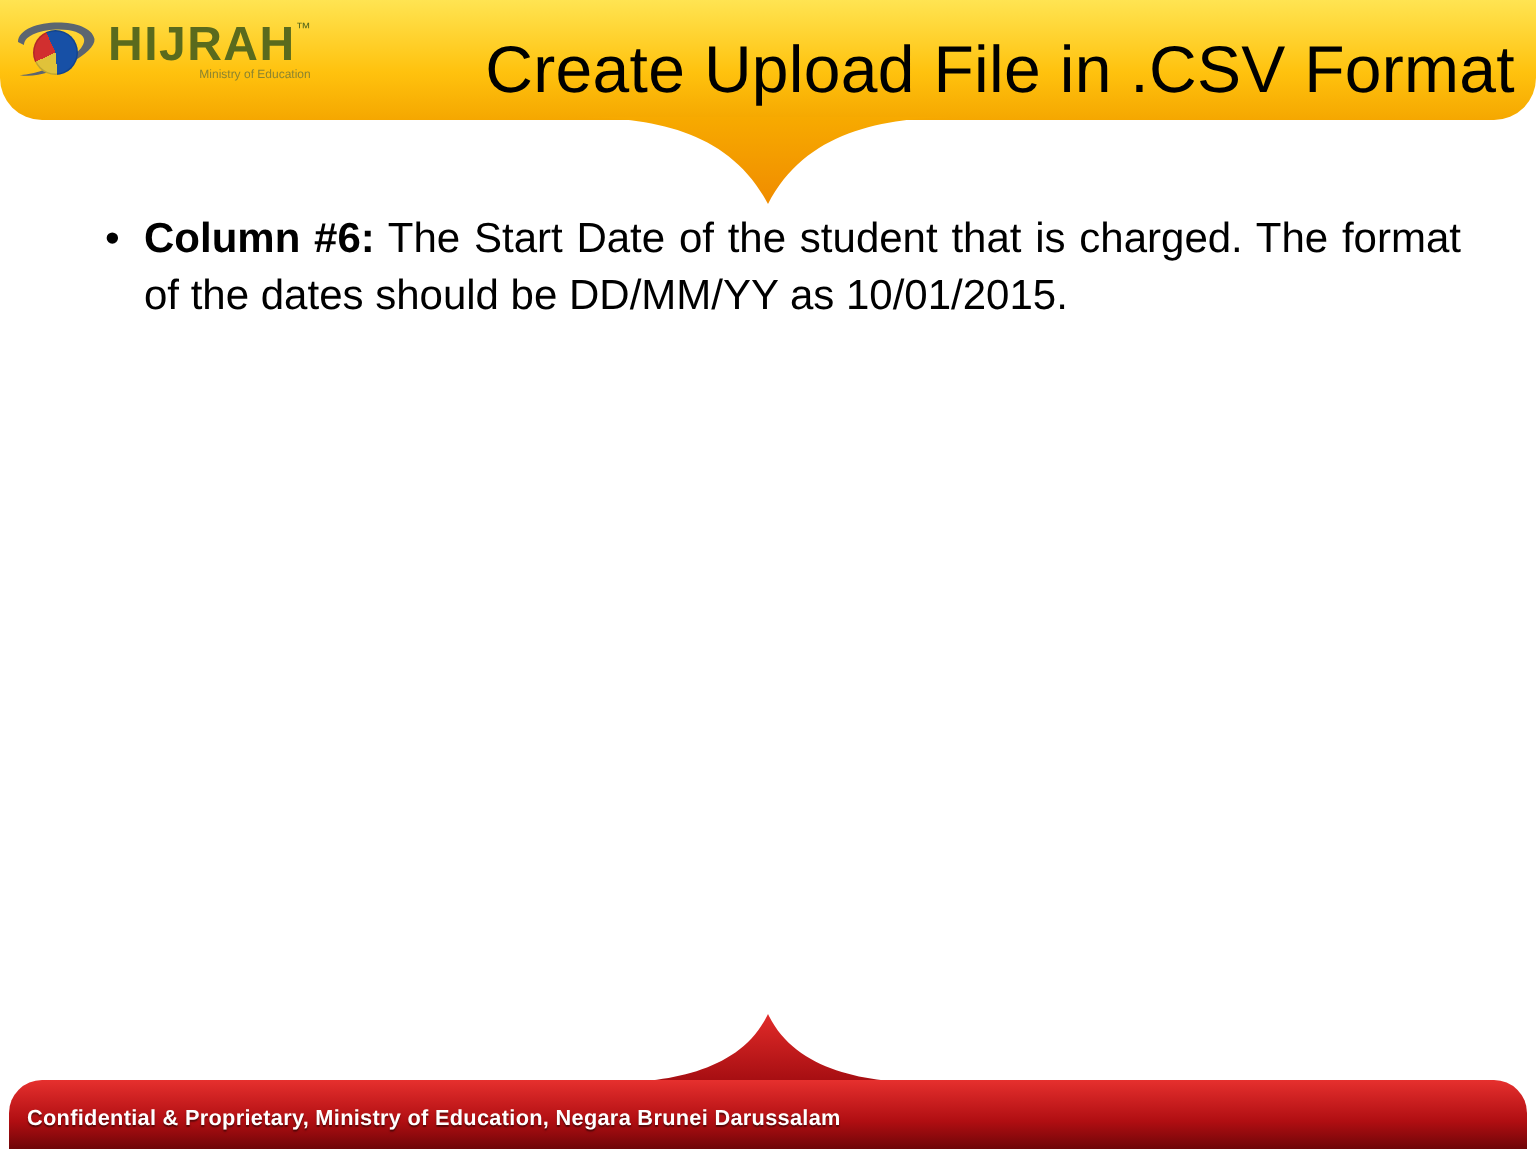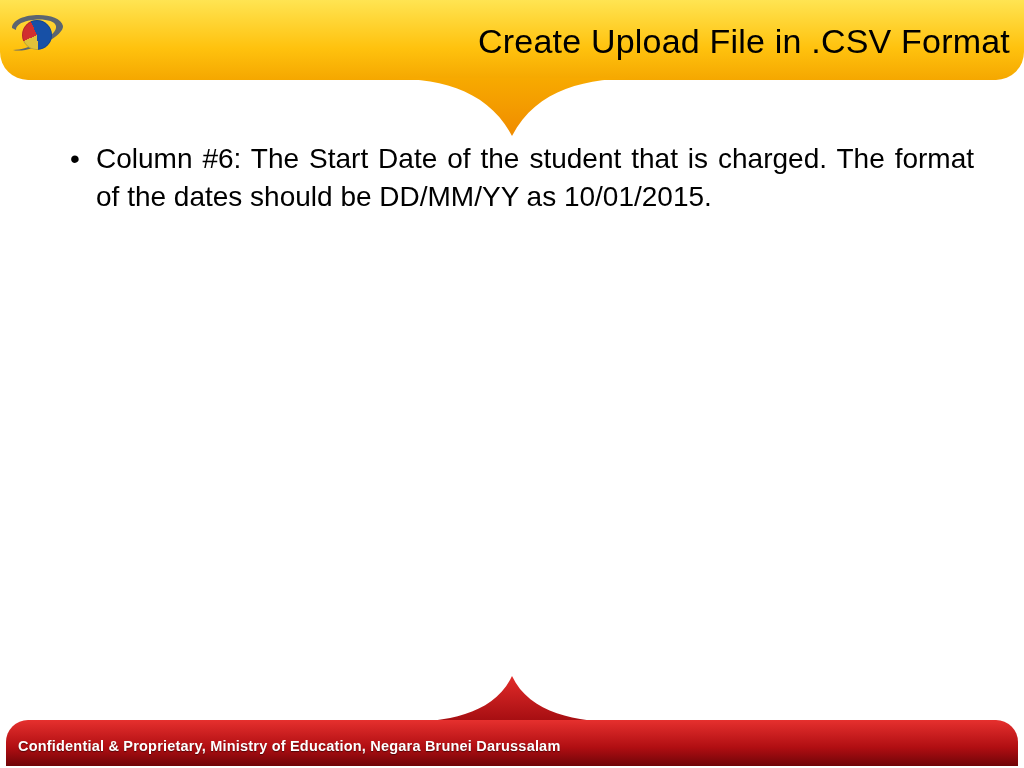--- a/index.html
+++ b/index.html
@@ -29,21 +29,21 @@
     position: absolute;
     left: 50%;
     top: 78px;
     transform: translateX(-50%);
     pointer-events: none;
   }
   .title {
     position: absolute;
     right: 14px;
     top: 22px;
-    font-size: 34px;
+    font-size: 44px;
     color: #000;
     font-weight: 400;
     letter-spacing: 0.2px;
   }
 
   
   .logo {
     position: absolute;
     top: 6px; left: 6px;
     display: flex;
@@ -107,21 +107,21 @@
     text-align: justify;
     text-justify: inter-word;
   }
   .bullets > li::before {
     content: "•";
     position: absolute;
     left: 0;
     top: 0;
     font-size: 28px;
   }
-  .bullets b { font-weight: 400; }
+  .bullets b { font-weight: 700; }
 
   
   .footer {
     position: absolute;
     left: 0; right: 0; bottom: 0;
     height: 54px;
   }
   .footer-pointer {
     position: absolute;
     left: 50%;
@@ -162,20 +162,26 @@
       </linearGradient>
     </defs>
   </svg>
 
   <div class="logo">
     <div class="logo-mark">
       <svg class="logo-ellipse" viewBox="0 0 60 56">
         <path d="M6 22 C6 6 54 4 57 20 C58 30 24 48 7 44 C22 44 52 30 50 20 C48 10 10 12 10 24 Z" fill="#5c6570"></path>
       </svg>
       <div class="logo-globe"></div>
+    </div>
+    <div class="logo-text">
+      <span>
+        <span class="logo-word">HIJRAH</span><span class="logo-tm">™</span>
+      </span>
+      <span class="logo-sub">Ministry of Education</span>
     </div>
   </div>
 
   <div class="title">Create Upload File in .CSV Format</div>
 </div>
 
 <div class="content">
   <ul class="bullets">
     <li>
       <b>Column #6:</b><span> The Start Date of the student that is charged. The format of the dates should be DD/MM/YY as 10/01/2015.</span>

